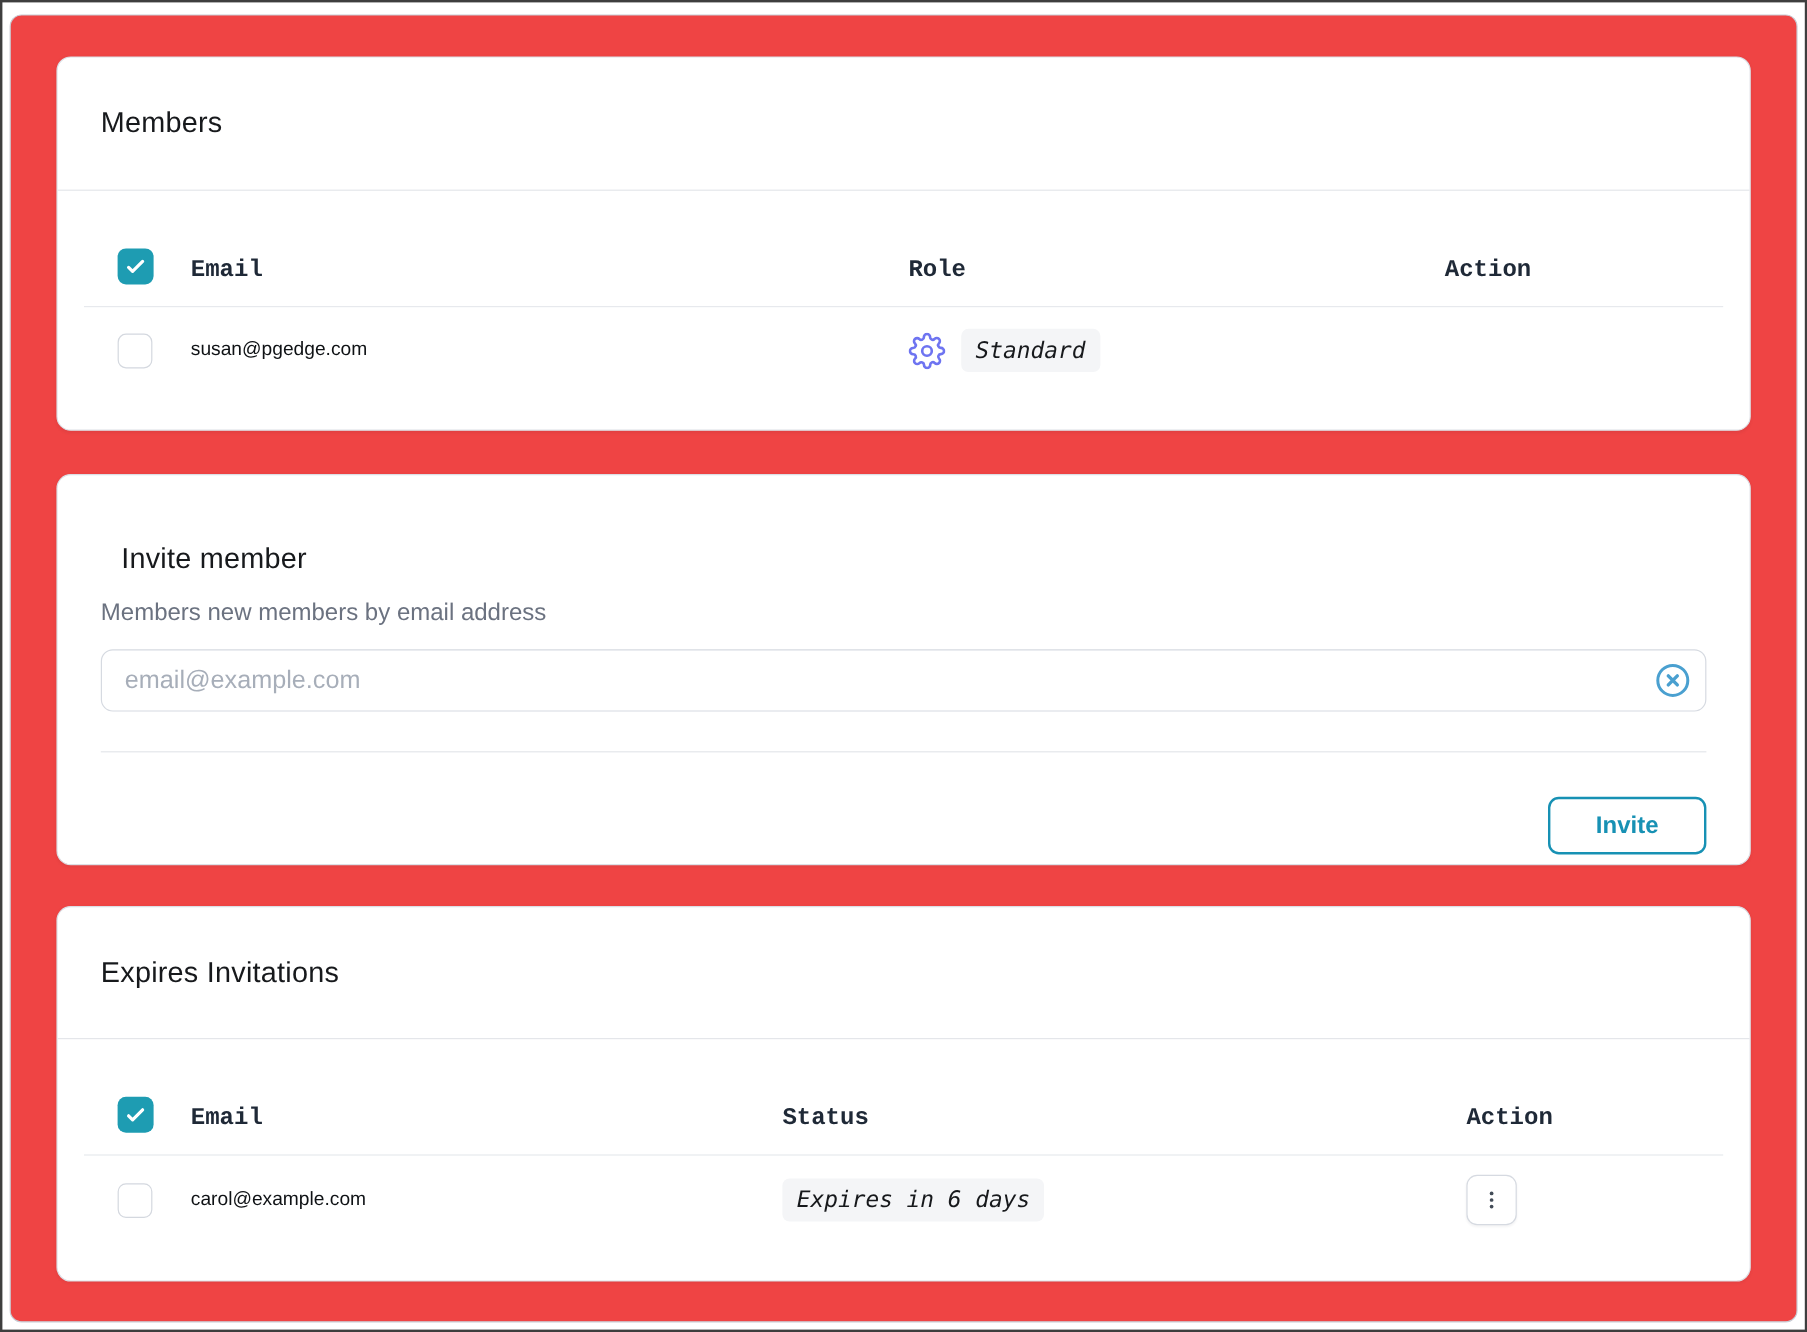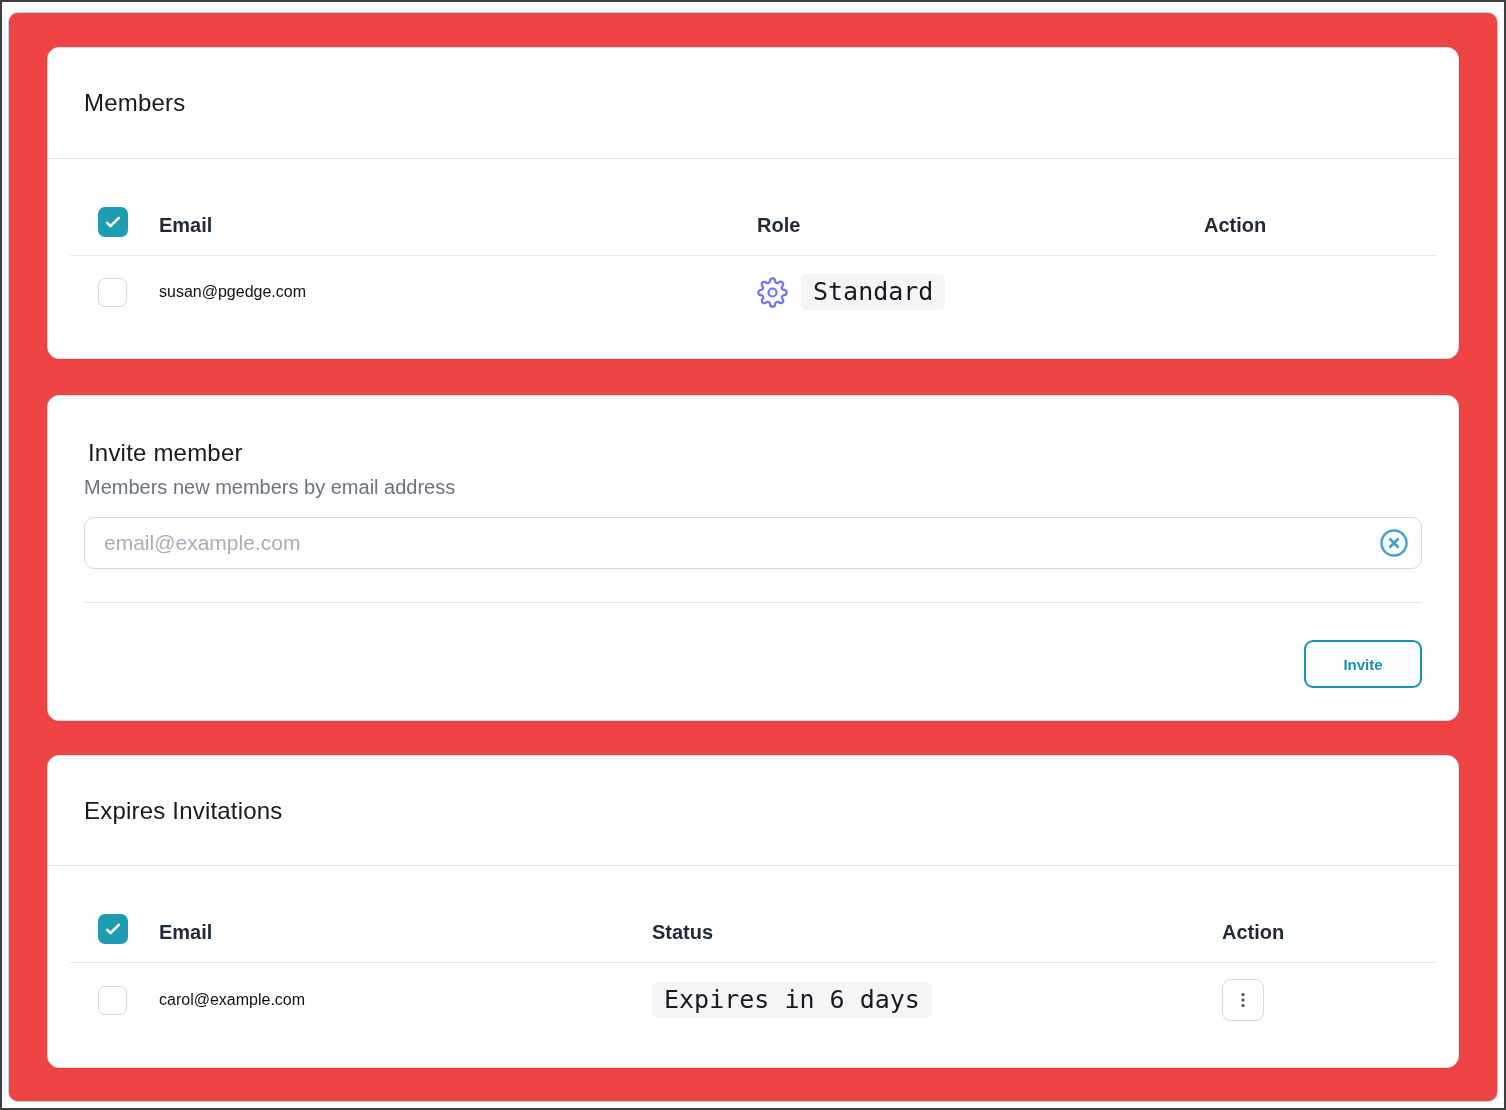--- a/index.html
+++ b/index.html
@@ -28,62 +28,62 @@
   .card-head{height:110px;display:flex;align-items:center;padding:0 36px;
     border-bottom:1px solid #e4e6ea;box-sizing:border-box;}
   .card-head.h111{height:111px;}
   .card-title{font-size:24px;font-weight:500;color:#17191c;margin:0;letter-spacing:.2px;}
 
   .grid-members{display:grid;grid-template-columns:61px 598px 447px 1fr;
     padding-left:50px;padding-right:36px;}
   .grid-pending{display:grid;grid-template-columns:61px 493px 570px 1fr;
     padding-left:50px;padding-right:36px;}
   .thead{height:96px;align-items:end;box-sizing:border-box;padding-bottom:18px;}
-  .th{font-size:20px;font-weight:700;color:#1f2937;}
+  .th{font-size:20px;font-weight:700;color:#1f2937;font-family:Liberation Mono, monospace;}
   .head-divider{border-top:1px solid #e7e9ed;margin:0 22px;height:0;}
   .trow{align-items:center;box-sizing:border-box;}
   .trow-members{height:72px;}
   .trow-pending{height:74px;}
   .td-email{font-size:16px;color:#0f1215;}
 
   .checkbox{width:30px;height:30px;border-radius:7px;box-sizing:border-box;
     display:flex;align-items:center;justify-content:center;cursor:pointer;}
   .checkbox.checked{background:var(--accent-teal,#1e9cb2);}
   .checkbox.unchecked{background:#fff;border:1.5px solid #d4d8df;width:29px;height:29px;}
   .checkbox svg{display:block;}
 
   .role-cell,.status-cell{display:flex;align-items:center;}
   .gear{color:var(--gear-indigo,#6e74f1);display:flex;align-items:center;cursor:pointer;}
   .badge{
     font-family:"DejaVu Sans Mono","Liberation Mono",monospace;
-    font-size:25px;color:#17191c;background:var(--badge-bg,#f4f5f7);
-    border-radius:6px;padding:6px 12px;line-height:24px;white-space:nowrap;
+    font-size:19px;color:#17191c;background:var(--badge-bg,#f4f5f7);
+    border-radius:6px;padding:6px 12px;line-height:24px;white-space:nowrap;font-style:italic;
   }
   .role-cell .badge{margin-left:13px;}
 
   
   .invite-inner{padding:0 36px;}
-  .invite-title{margin:4px;padding-top:38px;font-size:24px;font-weight:500;color:#17191c;line-height:30px;letter-spacing:.2px;}
+  .invite-title{margin:17px;padding-top:38px;font-size:24px;font-weight:500;color:#17191c;line-height:30px;letter-spacing:.2px;}
   .invite-subtitle{margin:6px 0 0 0;font-size:20px;color:#6b7280;line-height:26px;}
   .input-wrap{position:relative;margin-top:17px;}
   .email-input{
     width:100%;height:52px;box-sizing:border-box;border:1.5px solid #d6dae1;
     border-radius:10px;padding:0 56px 0 19px;font-size:21px;color:#17191c;
     font-family:"Liberation Sans","DejaVu Sans",sans-serif;outline:none;background:#fff;
   }
   .email-input::placeholder{color:#a7aeb9;}
   .clear-btn{position:absolute;right:13px;top:50%;transform:translateY(-50%);
     width:30px;height:30px;padding:0;border:0;background:transparent;cursor:pointer;
     color:var(--clear-blue,#4aa0d0);display:flex;align-items:center;justify-content:center;}
   .invite-divider{border-top:1px solid #e4e6ea;margin-top:33px;height:0;}
   .btn-row{display:flex;justify-content:flex-end;margin-top:37px;padding-right:0;}
   .invite-btn{
-    width:118px;height:48px;box-sizing:border-box;background:#fff;
+    width:132px;height:48px;box-sizing:border-box;background:#fff;
     border:2px solid var(--invite-teal,#1791b4);border-radius:9px;
-    color:var(--invite-teal,#1791b4);font-size:15px;font-weight:700;cursor:pointer;
+    color:var(--invite-teal,#1791b4);font-size:20px;font-weight:700;cursor:pointer;
     font-family:"Liberation Sans","DejaVu Sans",sans-serif;
   }
   .kebab-btn{
     width:42px;height:42px;box-sizing:border-box;background:#fff;
     border:1.5px solid #d6dae1;border-radius:9px;cursor:pointer;
     display:flex;align-items:center;justify-content:center;
     box-shadow:0 1px 2px rgba(16,24,40,0.05);color:#434c57;padding:0;
   }
 </style>
 </head>

